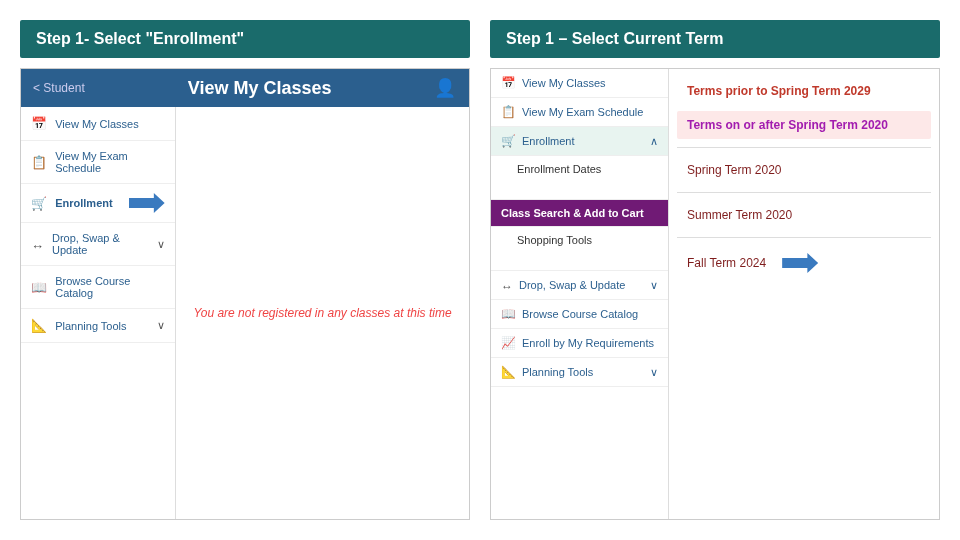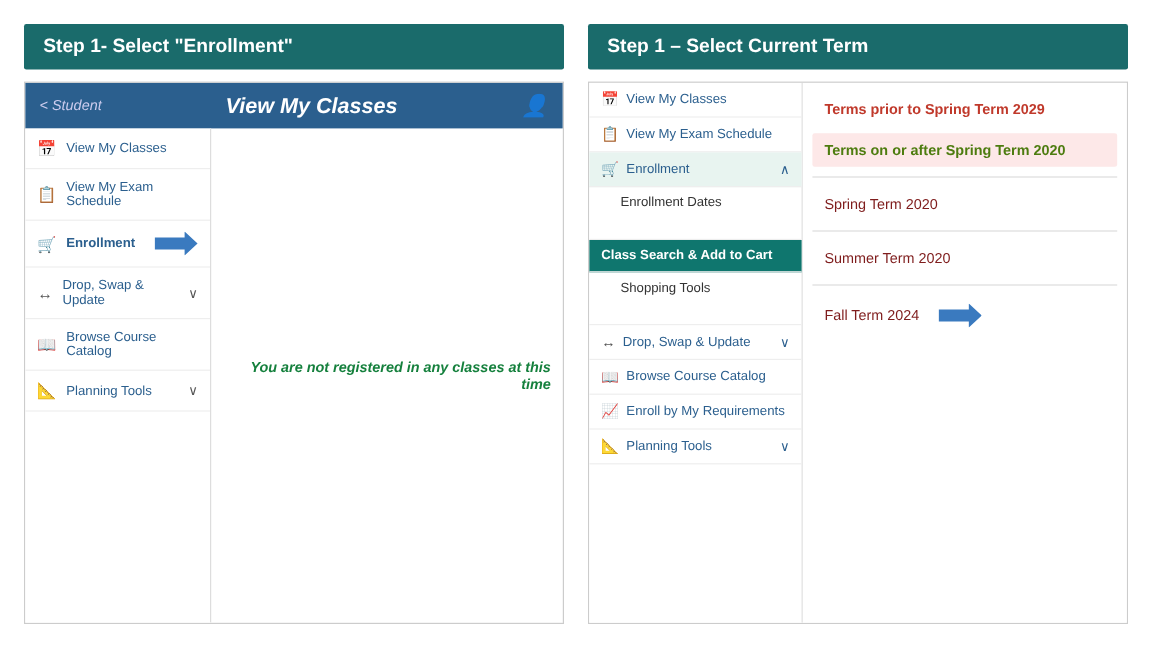--- a/index.html
+++ b/index.html
@@ -41,21 +41,20 @@
 
     
     .nav-header {
       background: #2b5f8e;
       color: #fff;
       padding: 8px 12px;
       display: flex;
       align-items: center;
       justify-content: space-between;
       font-size: 13px;
-      font-style: italic;
     }
     .nav-header .back-link {
       font-size: 12px;
       color: #cce;
     }
     .nav-header .title {
       font-size: 18px;
       font-weight: bold;
       flex: 1;
       text-align: center;
@@ -100,25 +99,25 @@
       font-size: 11px;
       color: #555;
     }
 
     .main-content {
       flex: 1;
       display: flex;
       align-items: center;
       justify-content: center;
       font-size: 12px;
-      color: #15803d;
+      color: #ef4444;
       font-style: italic;
-      font-weight: bold;
+      font-weight: normal;
       padding: 10px;
-      text-align: right;
+      text-align: left;
     }
 
     
     .arrow-indicator {
       display: inline-block;
       width: 36px;
       height: 20px;
       background: #3a7abf;
       clip-path: polygon(0 25%, 70% 25%, 70% 0%, 100% 50%, 70% 100%, 70% 75%, 0 75%);
       margin-left: 8px;
@@ -151,21 +150,21 @@
       cursor: pointer;
     }
     .right-sidebar-item .rs-icon {
       font-size: 12px;
       color: #555;
     }
     .right-sidebar-item.highlighted {
       background: #e8f4f0;
     }
     .right-sidebar-item.active-green {
-      background: #0f766e;
+      background: #701a75;
       color: #fff;
       font-weight: bold;
     }
     .right-sidebar-item .rs-chevron {
       margin-left: auto;
       font-size: 11px;
     }
 
     .sub-item {
       padding: 7px 10px 24px 26px;
@@ -309,21 +308,21 @@
         <span class="rs-icon">📐</span>
         <span>Planning Tools</span>
         <span class="rs-chevron">∨</span>
       </div>
     </div>
 
     <div class="right-content small-panel">
       <div class="term-option red-link">
         <span>Terms prior to Spring Term 2029</span>
       </div>
-      <div class="term-option" style="background:#fde8e8; color:#4d7c0f; font-weight:bold; padding:7px 10px; font-size:12px; cursor:pointer; border-radius:2px;">
+      <div class="term-option" style="background:#fde8e8; color:#a21caf; font-weight:bold; padding:7px 10px; font-size:12px; cursor:pointer; border-radius:2px;">
         <span>Terms on or after Spring Term 2020</span>
       </div>
       <hr class="divider-line">
       <div class="term-option normal">
         <span>Spring Term 2020</span>
       </div>
       <hr class="divider-line">
       <div class="term-option normal">
         <span>Summer Term 2020</span>
       </div>

